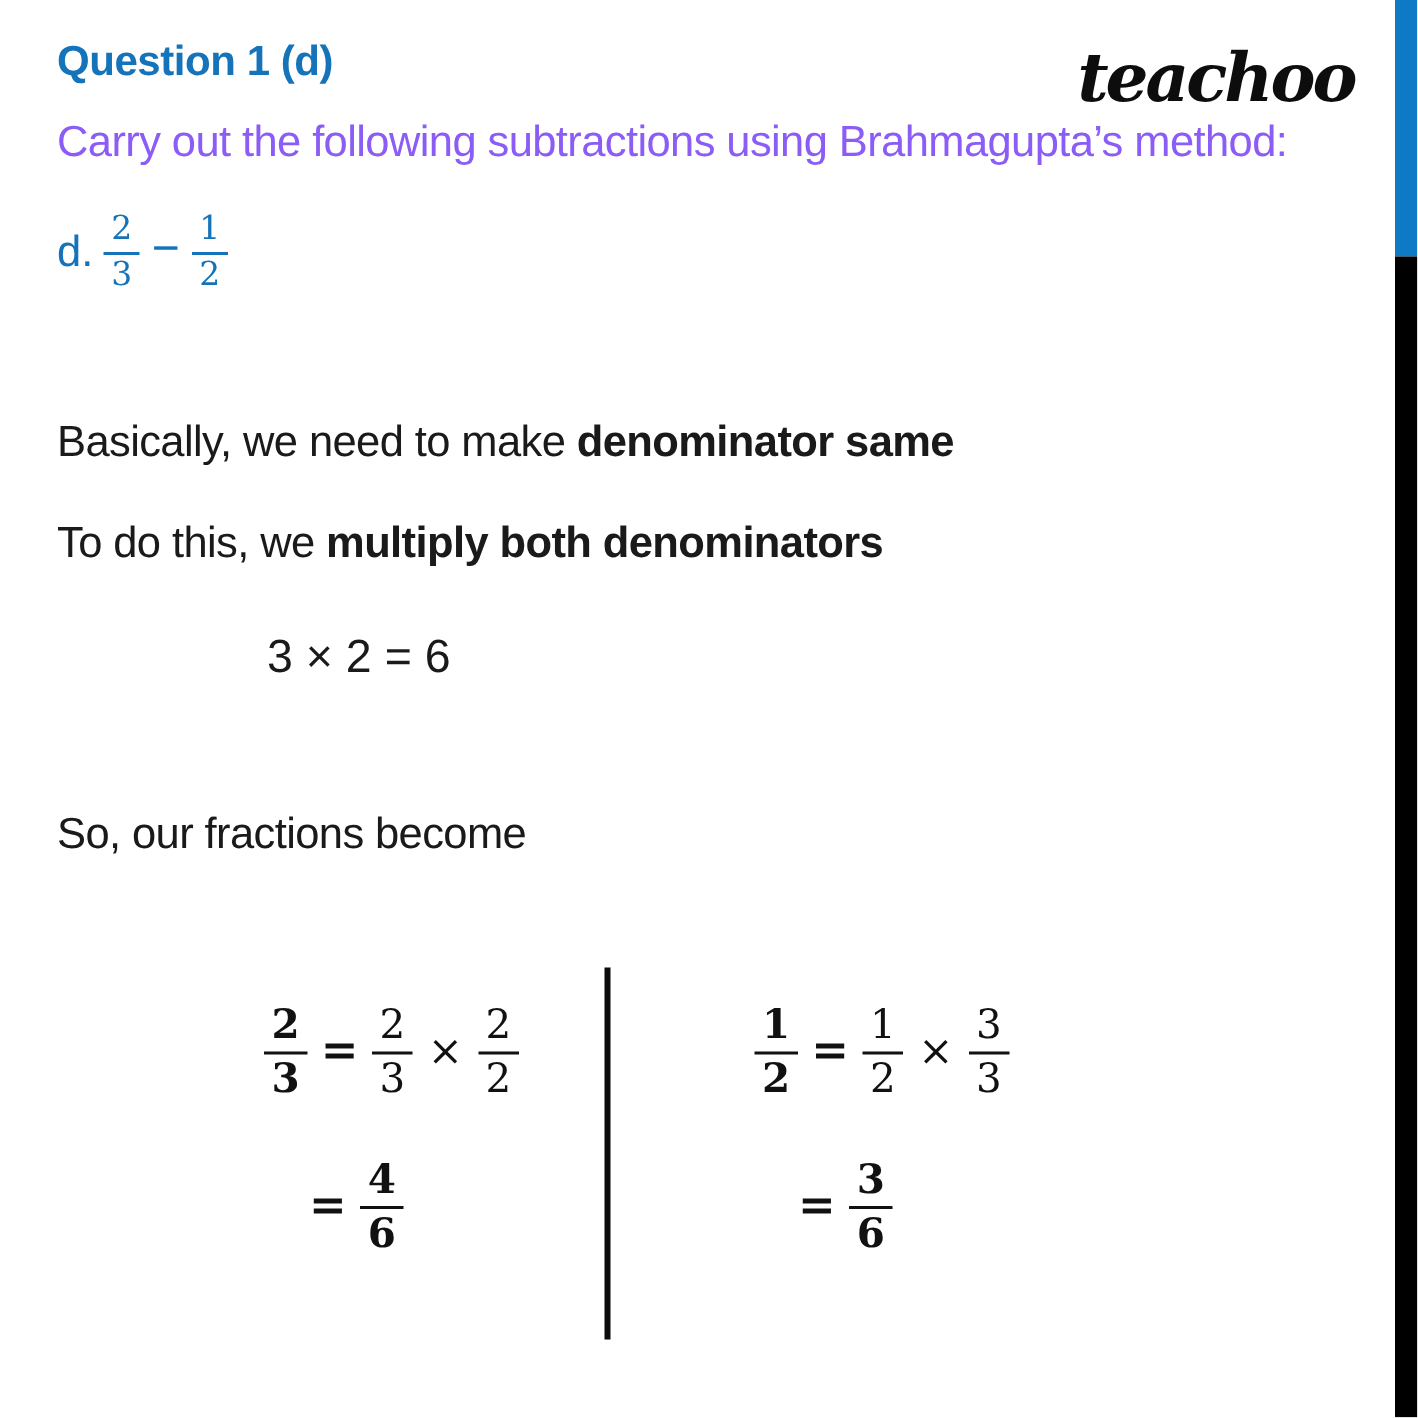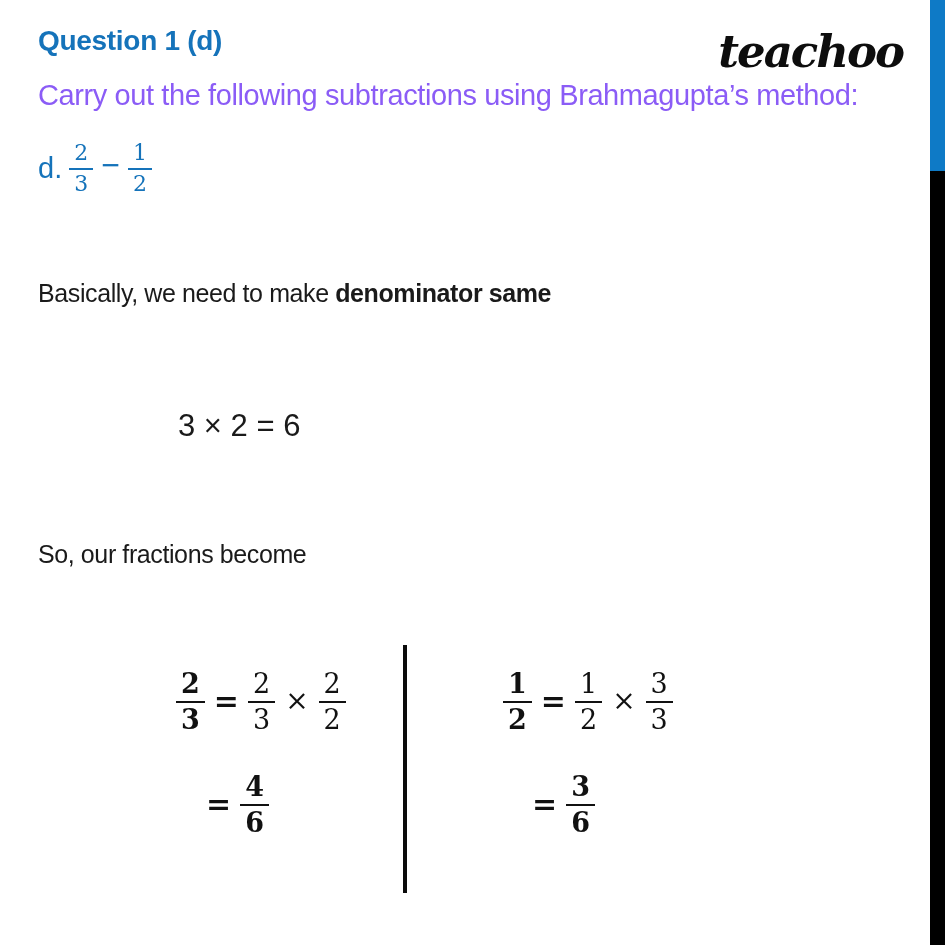--- a/index.html
+++ b/index.html
@@ -54,26 +54,26 @@
   }
   .frac .num { border-bottom: 2px solid currentColor; padding: 0 5px 2px; }
   .frac .den { padding-top: 2px; }
   .frac-small { font-size: 22px; }
   .frac-work  { font-size: 27px; }
   .frac-bold  { font-weight: bold; }
 
   
   .para {
     position: absolute; left: 38px;
-    font-size: 25px; letter-spacing: -0.4px; color: #1a1a1a;
+    font-size: 29px; letter-spacing: -0.4px; color: #1a1a1a;
     white-space: nowrap;
   }
   .para b { letter-spacing: -0.4px; }
   .calc {
-    position: absolute; left: 178px; top: 408px;
+    position: absolute; left: 178px; top: 420px;
     font-size: 31px; color: #1a1a1a; text-align: center;
   }
 
   
   .divider {
     position: absolute; left: 403px; top: 645px;
     width: 4px; height: 248px; background: #0b0b0b;
   }
   .work-row {
     position: absolute;
@@ -109,20 +109,21 @@
     </span>
     <span class="minus">−</span>
     <span class="frac frac-small">
       <span class="num">1</span>
       <span class="den">2</span>
     </span>
   </div>
 
   <div class="para" style="top:279px"><span>Basically, we need to make </span><b>denominator same</b></div>
 
+  <div class="para" style="top:346px"><span>To do this, we </span><b>multiply both denominators</b></div>
 
   <div class="calc">3 × 2 = 6</div>
 
   <div class="para" style="top:540px">So, our fractions become</div>
 
   <div class="divider"></div>
 
   <div class="work-row row1-left">
     <span class="frac frac-work frac-bold">
       <span class="num">2</span>

